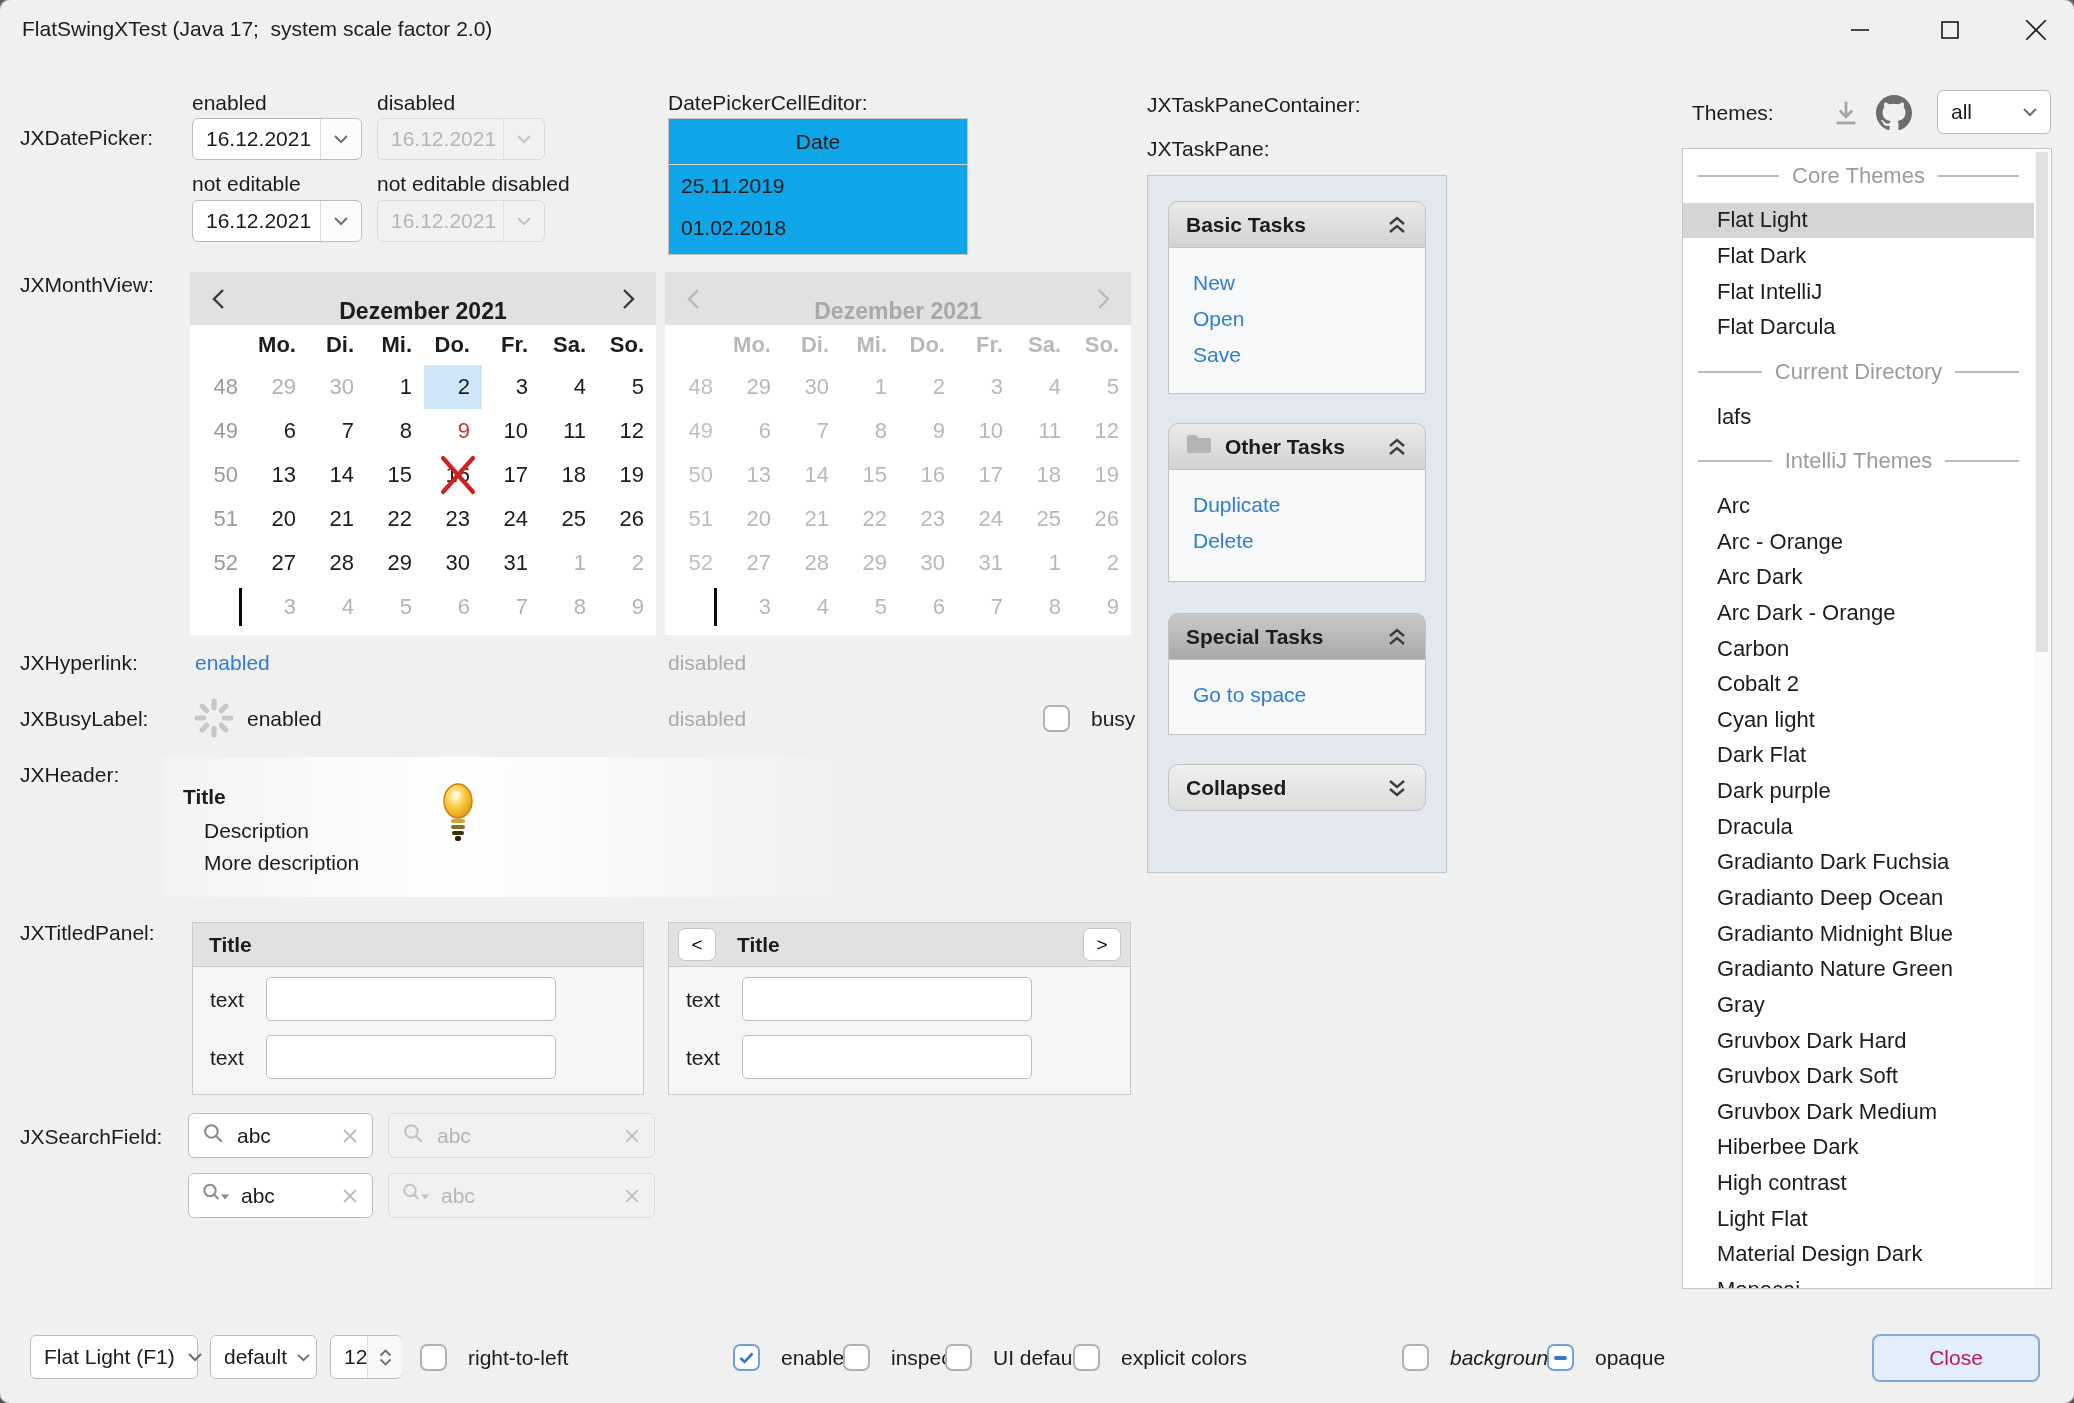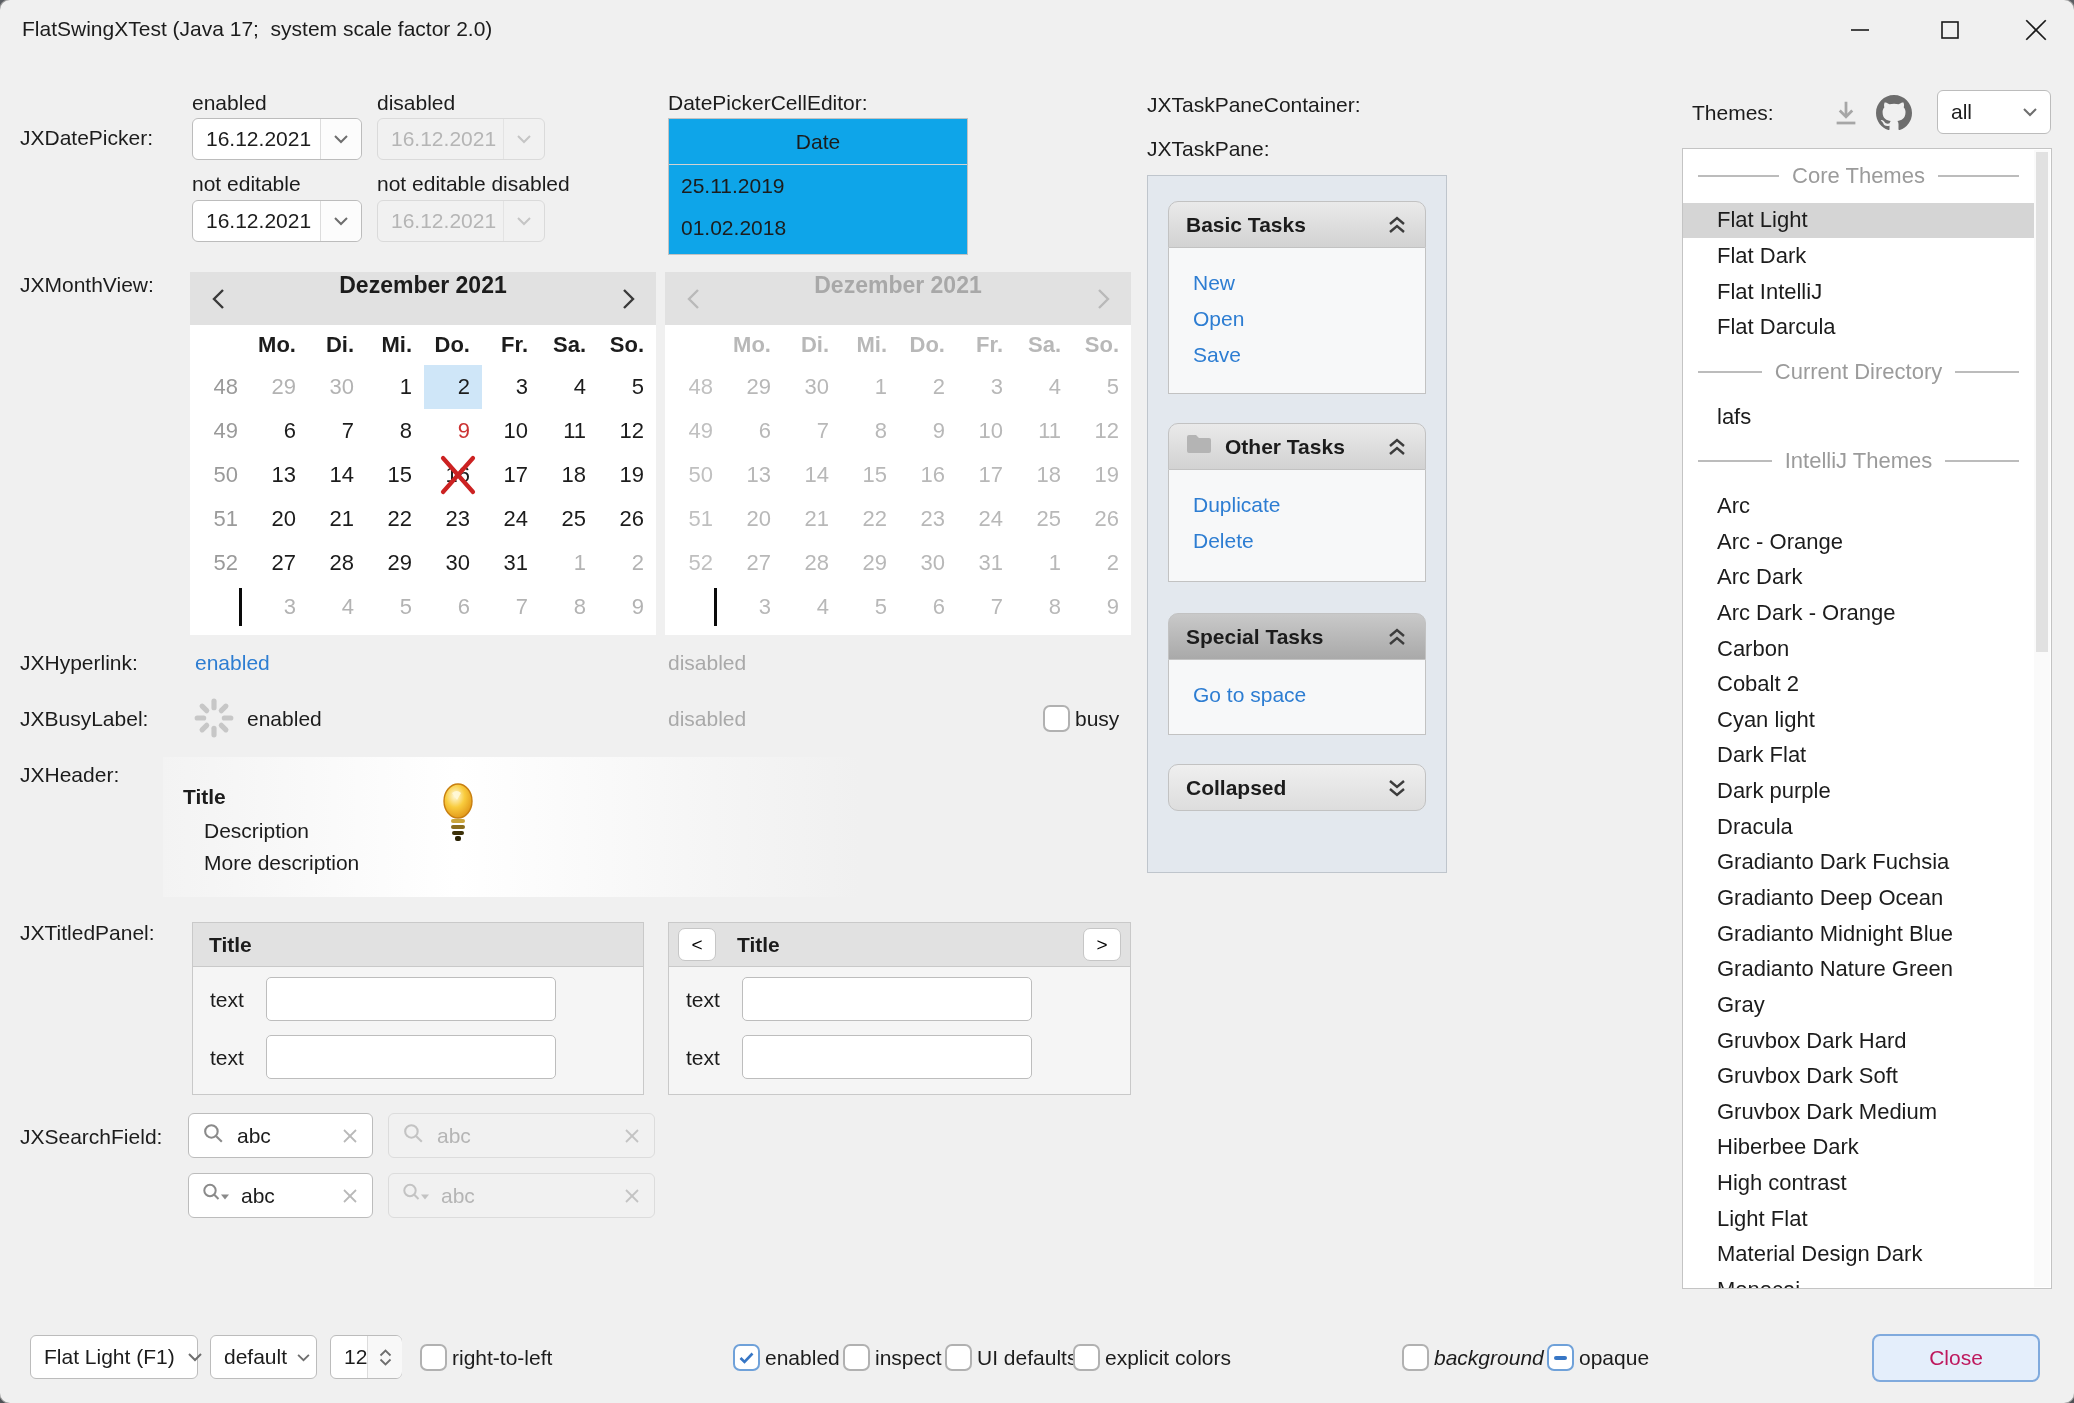--- a/index.html
+++ b/index.html
@@ -23,21 +23,21 @@
   .combo.disabled{background:#f1f1f1;border-color:#dadada;color:#b5b5b5;}
   .combo.disabled .arr{color:#c5c5c5;background:transparent;border-left-color:#e3e3e3;}
   .spin .arr{flex-direction:column;gap:1px;border-left:1px solid #dcdcdc;background:#f8f8f8;border-radius:0 6px 6px 0;width:34px;}
   
   .dtable{position:absolute;left:668px;top:118px;width:300px;height:137px;background:#0ea5e9;border:1px solid #c2c2c2;
           box-sizing:border-box;font-size:21px;}
   .dtable .th{height:45px;display:flex;align-items:center;justify-content:center;border-bottom:1px solid #d2d2d2;}
   .dtable .tr{height:42px;display:flex;align-items:center;padding-left:12px;}
   
   .cal{position:absolute;width:466px;height:363px;background:#fff;font-size:22px;}
-  .cal-head{height:53px;background:#e1e1e1;display:flex;align-items:flex-start;}
+  .cal-head{height:53px;background:#e1e1e1;display:flex;align-items:flex-end;}
   .cal-nav{width:56px;height:100%;display:flex;align-items:center;justify-content:center;background:none;border:none;color:#3a3a3a;}
   .cal-title{flex:1;text-align:center;font-weight:bold;font-size:23px;}
   .cal-grid{display:grid;grid-template-columns:60px repeat(7,58px);}
   .cal-cell{height:44px;display:flex;align-items:center;justify-content:flex-end;padding-right:12px;box-sizing:border-box;position:relative;}
   .cal-cell.wd{height:40px;font-weight:bold;}
   .cal-cell.wk{color:#9a9a9a;}
   .day.muted{color:#b3b3b3;}
   .day.red{color:#cc3333;}
   .day.sel{background:#cfe6f8;}
   .xover{position:absolute;right:1px;top:0;width:46px;height:44px;pointer-events:none;}
@@ -46,21 +46,21 @@
   .cal.disabled .cal-nav{color:#b9b9b9;}
   .cal.disabled .cal-cell{color:#b8b8b8;}
   .cal.disabled .cal-cell.wk{color:#c0c0c0;}
   
   .busy-spin{position:absolute;left:193px;top:697px;}
   
   .cb{width:27px;height:27px;border:2px solid #b1b1b1;border-radius:7px;background:#fff;box-sizing:border-box;
       display:flex;align-items:center;justify-content:center;flex:none;}
   .cb.checked,.cb.mixed{border-color:#6fa1d9;}
   .cb .dash{width:13px;height:4px;background:#3776c5;border-radius:2px;}
-  .cbgroup{position:absolute;display:flex;align-items:center;gap:5px;font-size:21px;white-space:nowrap;}
+  .cbgroup{position:absolute;display:flex;align-items:center;gap:21px;font-size:21px;white-space:nowrap;}
   
   .jxheader{position:absolute;left:163px;top:757px;width:697px;height:140px;
             background:linear-gradient(90deg,#f3f3f3 0%,#ffffff 42%,#f6f6f6 75%,#f0f0f0 100%);}
   .jxheader .h-title{position:absolute;left:20px;top:28px;font-weight:bold;font-size:21px;}
   .jxheader .h-desc{position:absolute;left:41px;top:62px;font-size:21px;}
   .jxheader .h-more{position:absolute;left:41px;top:94px;font-size:21px;}
   .bulb{position:absolute;left:277px;top:22px;}
   
   .tpanel{position:absolute;top:922px;height:173px;background:#f5f5f5;border:1px solid #c9c9c9;box-sizing:border-box;}
   .tp-head{height:44px;background:#e1e1e1;border-bottom:1px solid #c9c9c9;display:flex;align-items:center;

